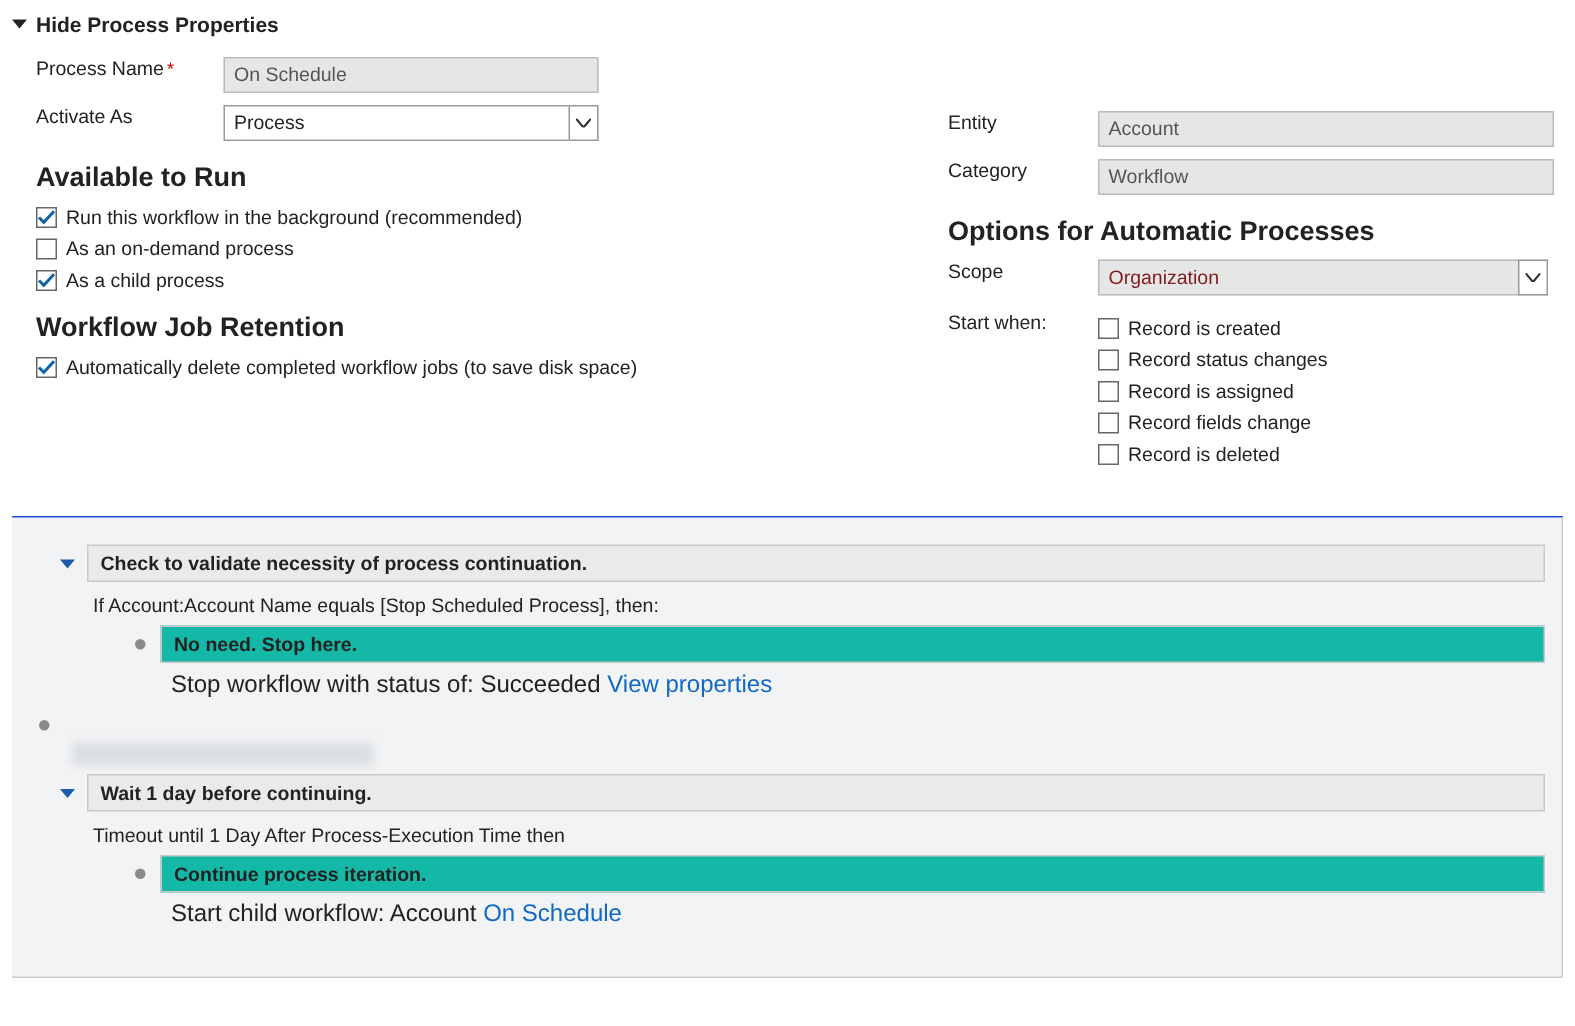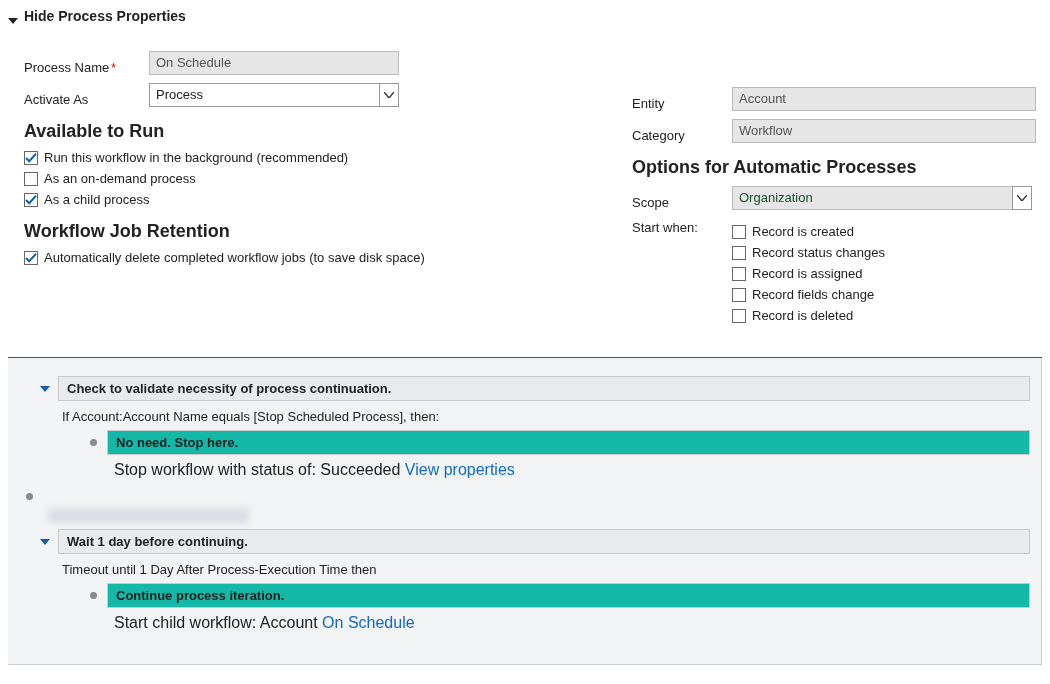--- a/index.html
+++ b/index.html
@@ -10,40 +10,40 @@
     font-size: 13px;
     color: #222;
     background: #fff;
     width: 1050px;
   }
   .toggler {
     font-weight: 600;
     font-size: 14px;
     cursor: pointer;
     display: flex;
-    align-items: flex-end;
+    align-items: center;
     gap: 6px;
-    margin-bottom: 27px;
+    margin-bottom: 14px;
   }
   .toggler .tri {
     display:inline-block;
     width:0;height:0;
     border-left:5px solid transparent;
     border-right:5px solid transparent;
     border-top:6px solid #222;
   }
   .props {
     display: flex;
     gap: 30px;
     padding-bottom: 20px;
   }
   .col { flex: 1; }
   .field-row {
     display: flex;
-    align-items: flex-end;
+    align-items: flex-start;
     margin-bottom: 8px;
   }
   .field-label {
     width: 125px;
     font-size: 13px;
   }
   .req { color: #d40000; font-size: 12px; margin-left: 2px; }
   .text-ro {
     background: #e6e6e6;
     border: 1px solid #bbb;
@@ -59,21 +59,21 @@
     width: 250px;
   }
   .sel-wrap.wide { width: 300px; }
   .sel-input {
     border: 1px solid #999;
     height: 24px;
     line-height: 22px;
     padding: 0 6px;
     background: #fff;
   }
-  .sel-input.ro { background:#e6e6e6; color:#14532d; border-color:#bbb;}
+  .sel-input.ro { background:#e6e6e6; color:#7f1d1d; border-color:#bbb;}
   .sel-chev {
     position: absolute;
     right: 0; top: 0;
     width: 20px; height: 24px;
     border: 1px solid #999;
     border-left: 1px solid #999;
     display:flex; align-items:center; justify-content:center;
     background: #fff;
   }
   .sel-chev svg { width:10px; height:6px; }

